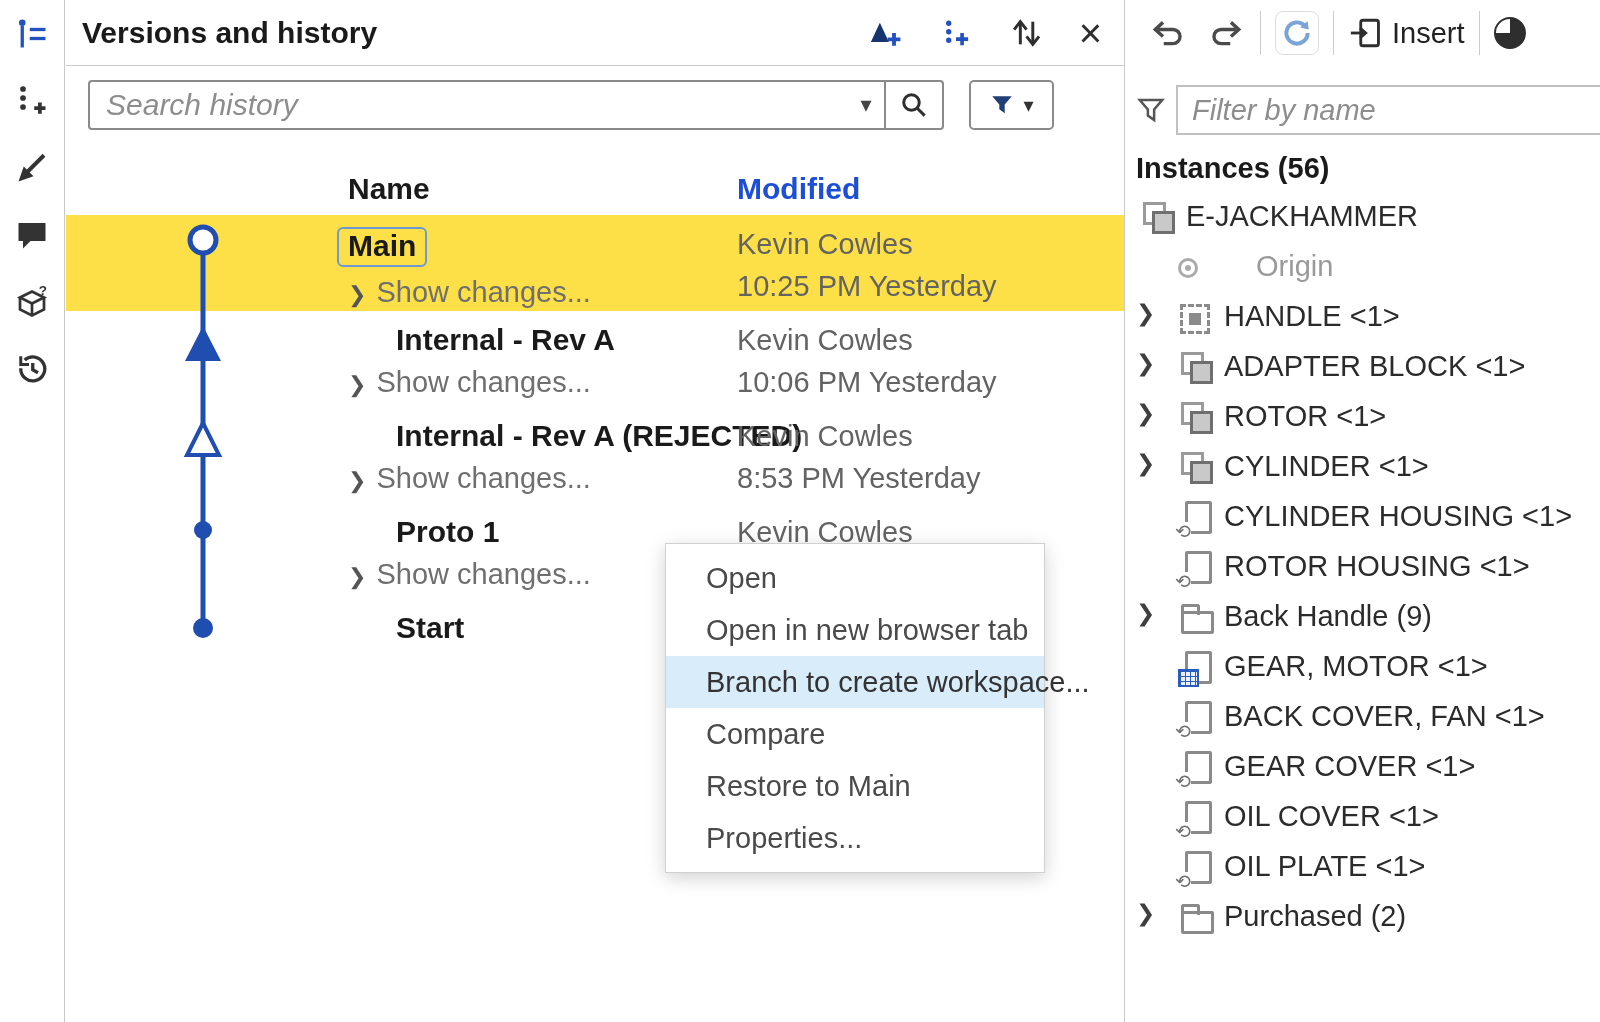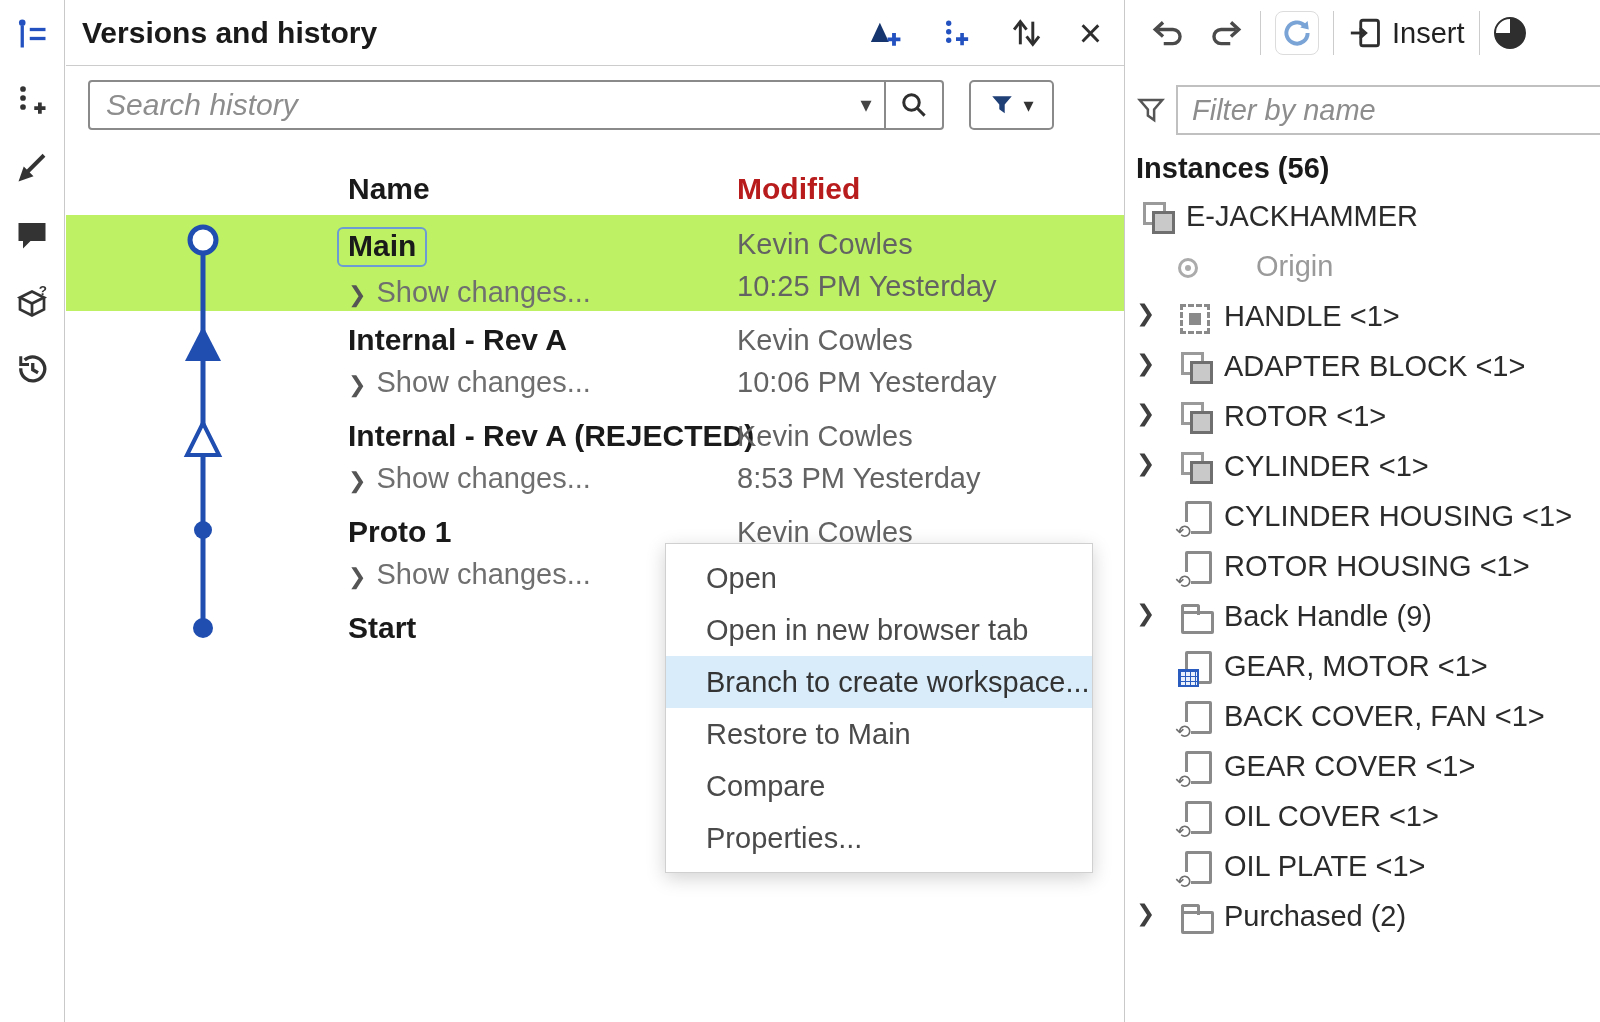--- a/index.html
+++ b/index.html
@@ -22,44 +22,44 @@
   .search-combo { width:856px; height:50px; border:2px solid #8a8a8a; border-radius:4px; display:flex; align-items:center; background:#fff; }
   .search-combo input { flex:1; border:none; outline:none; font-size:30px; padding:0 10px 0 16px; font-family:"Liberation Sans",sans-serif; color:#333; background:transparent; }
   .search-combo input::placeholder, .rp-filter input::placeholder { font-style:italic; color:#8d8d8d; }
   .combo-caret { width:36px; font-size:22px; color:#444; text-align:center; cursor:pointer; }
   .search-btn { width:58px; height:100%; border-left:2px solid #8a8a8a; display:flex; align-items:center; justify-content:center; cursor:pointer; }
   .filter-btn { margin-left:25px; width:85px; height:50px; border:2px solid #8a8a8a; border-radius:5px; display:flex; align-items:center; justify-content:center; gap:8px; cursor:pointer; background:#fff; }
   .filter-caret { font-size:20px; color:#333; }
 
   .tbl-head { position:absolute; top:172px; left:0; width:100%; }
   .th-name { position:absolute; left:282px; font-size:30px; font-weight:bold; color:#1a1a1a; }
-  .th-mod  { position:absolute; left:671px; font-size:30px; font-weight:bold; color:#b91c1c; }
+  .th-mod  { position:absolute; left:671px; font-size:30px; font-weight:bold; color:#1d4ed8; }
 
   .rows { position:absolute; top:215px; left:0; right:0; height:444px; }
   .graph { position:absolute; left:0; top:0; z-index:2; pointer-events:none; }
   .gline { stroke:#1f4db0; stroke-width:5; }
   .n-open { fill:#fff; stroke:#1f4db0; stroke-width:5; }
   .n-fill { fill:#1f4db0; }
   .n-openpoly { fill:#fff; stroke:#1f4db0; stroke-width:4; }
   .n-dot { fill:#1f4db0; }
 
   .vrow { position:relative; height:96px; }
   .vrow.start { height:60px; }
-  .vrow.selected { background:#bef264; }
+  .vrow.selected { background:#fde047; }
   .col-name { position:absolute; left:282px; top:12px; }
   .col-mod { position:absolute; left:671px; top:12px; }
-  .vname { font-size:30px; font-weight:bold; color:#1a1a1a; line-height:34px; white-space:nowrap; }
+  .vname { font-size:30px; font-weight:bold; color:#1a1a1a; line-height:34px; white-space:nowrap;margin-left:48px; }
   .vname.boxed { display:inline-block; border:2px solid #6b9bd2; border-radius:6px; padding:0 9px 2px; margin-left:-11px; }
   .line2 { margin-top:8px; font-size:29px; color:#6f6f6f; line-height:34px; cursor:pointer; white-space:nowrap; }
   .chev-sm { font-size:22px; color:#555; margin-right:10px; }
   .vauthor, .vtime { font-size:29px; color:#636363; line-height:34px; white-space:nowrap; }
   .vtime { margin-top:8px; }
 
   
-  .context-menu { position:absolute; left:665px; top:543px; width:428px; background:#fff; border:1px solid #d0d0d0; box-shadow:0 5px 18px rgba(0,0,0,.18); padding:8px 0; z-index:10; }
+  .context-menu { position:absolute; left:665px; top:543px; width:380px; background:#fff; border:1px solid #d0d0d0; box-shadow:0 5px 18px rgba(0,0,0,.18); padding:8px 0; z-index:10; }
   .cm-item { height:52px; line-height:52px; padding-left:40px; font-size:29px; color:#4a4a4a; cursor:pointer; white-space:nowrap; }
   .cm-item.hl { background:#d9ecf9; color:#333; }
 
   
   .right-panel { position:absolute; left:1126px; top:0; width:564px; height:100%; background:#fff; }
   .rp-toolbar { height:66px; display:flex; align-items:center; padding-left:22px; }
   .tb-btn { display:flex; align-items:center; justify-content:center; cursor:pointer; }
   .tb-div { width:1px; height:44px; background:#ccc; margin:0 14px; flex:none; }
   .sync-box { border:1px solid #dcdcdc; border-radius:8px; padding:4px; }
   .insert-group { display:flex; align-items:center; gap:10px; cursor:pointer; }
@@ -384,18 +384,18 @@
         <span class="ti t-folder"></span>
         <span class="tlabel">Purchased (2)</span>
       </li>
     </ul>
   </section>
 
   <div class="context-menu">
     <div class="cm-item">Open</div>
     <div class="cm-item">Open in new browser tab</div>
     <div class="cm-item hl">Branch to create workspace...</div>
+    <div class="cm-item">Compare</div>
     <div class="cm-item">Restore to Main</div>
-    <div class="cm-item">Compare</div>
     <div class="cm-item">Properties...</div>
   </div>
 
 </div>
 
 </body></html>

